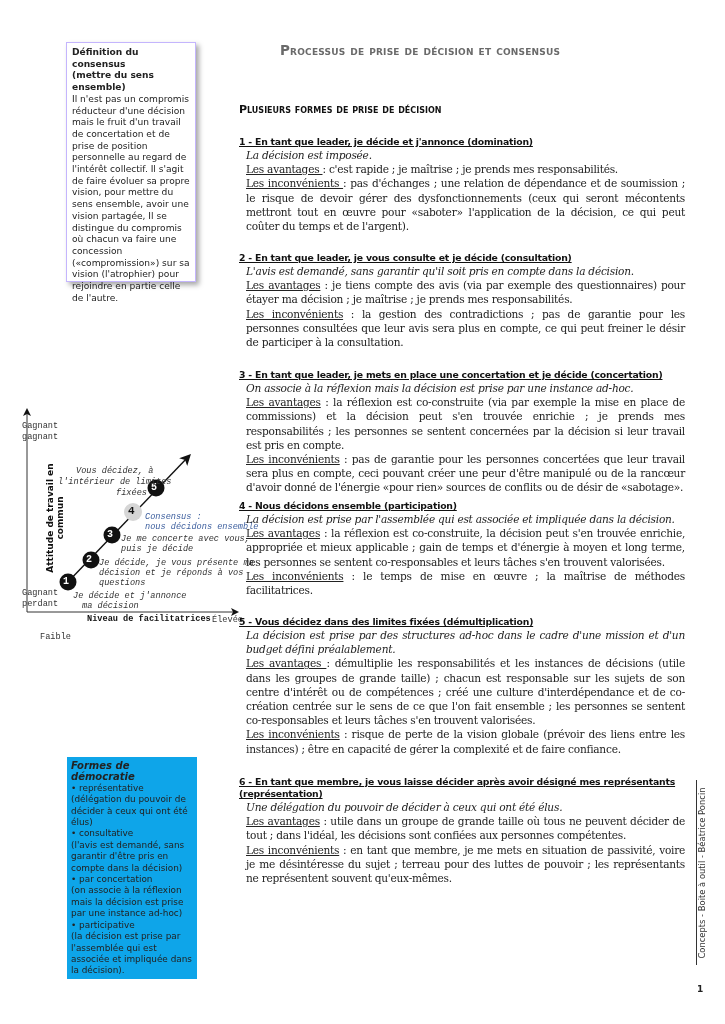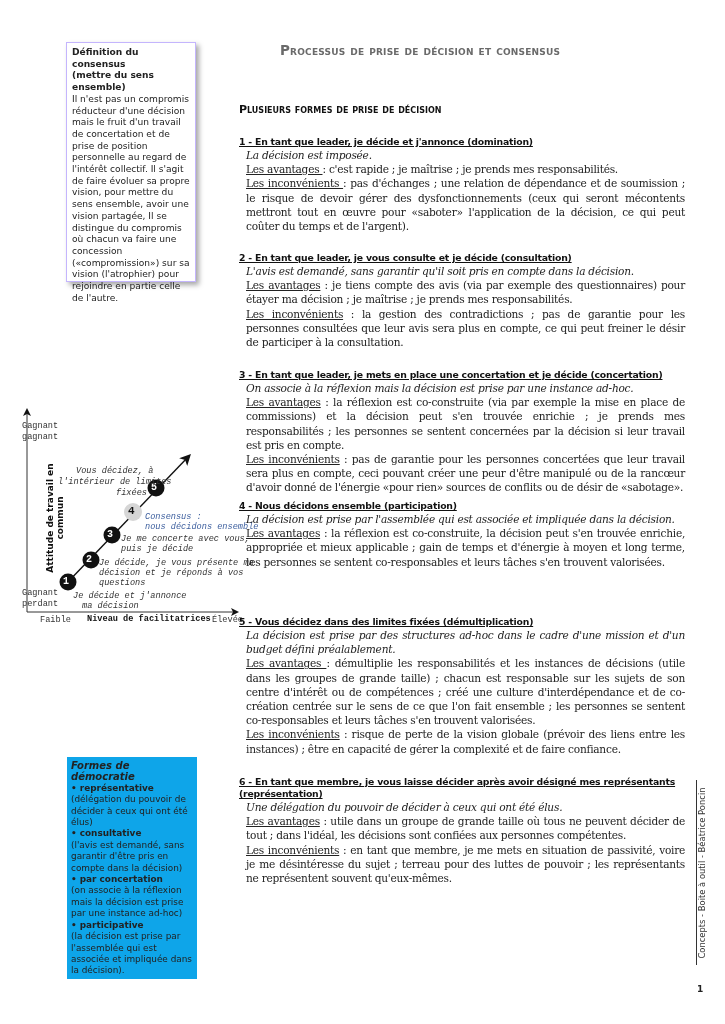--- a/index.html
+++ b/index.html
@@ -26,21 +26,21 @@
       font-size: 9.1px; line-height: 11.7px; color: #222;
     }
     .definition-box .dtitle { font-weight: bold; }
 
     .democracy-box {
       position: absolute; left: 67px; top: 757px; width: 130px; height: 222px;
       background: #0ea5e9; padding: 3px 4px;
       font-family: "DejaVu Sans", sans-serif; font-size: 8.9px; line-height: 11.4px; color: #222;
     }
     .democracy-box .mtitle { font-weight: bold; font-style: italic; font-size: 10px; }
-    .democracy-box .bullet { font-weight: bold; }
+    .democracy-box .bullet { font-weight: normal; }
 
     .diagram { position: absolute; left: 15px; top: 400px; width: 230px; height: 235px; }
     .diagram .lbl { position: absolute; font-family: Liberation Mono, monospace; font-size: 8.6px; color: #333; line-height: 10.5px; white-space: nowrap; }
     .diagram .ital { font-style: italic; }
     .diagram .blue { color: #3d5f9e; }
     .diagram .bold { font-weight: bold; color: #111; }
     .diagram .vlabel {
       position: absolute; left: -30px; top: 108px; transform: rotate(-90deg);
       transform-origin: center; width: 140px; text-align: center;
       font-family: "DejaVu Sans", sans-serif; font-weight: bold; font-size: 9px; color: #111;
@@ -102,21 +102,21 @@
   <span class="lbl" style="left:92px;top:130px;color:#fff;font-weight:bold;font-size:10px;">3</span>
   <span class="lbl" style="left:113px;top:106px;color:#111;font-weight:bold;font-size:11px;">4</span>
   <span class="lbl" style="left:136px;top:83px;color:#fff;font-weight:bold;font-size:10px;">5</span>
 
   <span class="lbl" style="left:7px;top:21px;">Gagnant</span>
   <span class="lbl" style="left:7px;top:32px;">gagnant</span>
   <div class="vlabel">Attitude de travail en commun</div>
   <span class="lbl" style="left:7px;top:188px;">Gagnant</span>
   <span class="lbl" style="left:7px;top:199px;">perdant</span>
 
-  <span class="lbl" style="left:25px;top:215px;">Faible</span>
+  <span class="lbl" style="left:25px;top:232px;">Faible</span>
   <span class="lbl bold" style="left:72px;top:214px;">Niveau de facilitatrices</span>
   <span class="lbl" style="left:197px;top:215px;">Élevée</span>
 
   <span class="lbl ital" style="left:58px;top:191px;">Je décide et j'annonce</span>
   <span class="lbl ital" style="left:67px;top:201px;">ma décision</span>
 
   <span class="lbl ital" style="left:84px;top:158px;">Je décide, je vous présente ma</span>
   <span class="lbl ital" style="left:84px;top:168px;">décision et je réponds à vos</span>
   <span class="lbl ital" style="left:84px;top:178px;">questions</span>
 
@@ -168,20 +168,21 @@
     <div><span class="ulabel">Les avantages</span><span> : la réflexion est co-construite (via par exemple la mise en place de commissions) et la décision peut s'en trouvée enrichie ; je prends mes responsabilités ; les personnes se sentent concernées par la décision si leur travail est pris en compte.</span></div>
     <div><span class="ulabel">Les inconvénients</span><span> : pas de garantie pour les personnes concertées que leur travail sera plus en compte, ceci pouvant créer une peur d'être manipulé ou de la rancœur d'avoir donné de l'énergie «pour rien» sources de conflits ou de désir de «sabotage».</span></div>
   </div>
 </div>
 
 <div class="item" style="top:500px;">
   <div class="heading">4 - Nous décidons ensemble (participation)</div>
   <div class="body">
     <div class="summary">La décision est prise par l'assemblée qui est associée et impliquée dans la décision.</div>
     <div><span class="ulabel">Les avantages</span><span> : la réflexion est co-construite, la décision peut s'en trouvée enrichie, appropriée et mieux applicable ; gain de temps et d'énergie à moyen et long terme, les personnes se sentent co-responsables et leurs tâches s'en trouvent valorisées.</span></div>
+    <div><span class="ulabel">Les inconvénients</span><span> : le temps de mise en œuvre ; la maîtrise de méthodes facilitatrices.</span></div>
   </div>
 </div>
 
 <div class="item" style="top:616px;">
   <div class="heading">5 - Vous décidez dans des limites fixées (démultiplication)</div>
   <div class="body">
     <div class="summary">La décision est prise par des structures ad-hoc dans le cadre d'une mission et d'un budget défini préalablement.</div>
     <div><span class="ulabel">Les avantages </span><span>: démultiplie les responsabilités et les instances de décisions (utile dans les groupes de grande taille) ; chacun est responsable sur les sujets de son centre d'intérêt ou de compétences ; créé une culture d'interdépendance et de co-création centrée sur le sens de ce que l'on fait ensemble ; les personnes se sentent co-responsables et leurs tâches s'en trouvent valorisées.</span></div>
     <div><span class="ulabel">Les inconvénients</span><span> : risque de perte de la vision globale (prévoir des liens entre les instances) ; être en capacité de gérer la complexité et de faire confiance.</span></div>
   </div>

